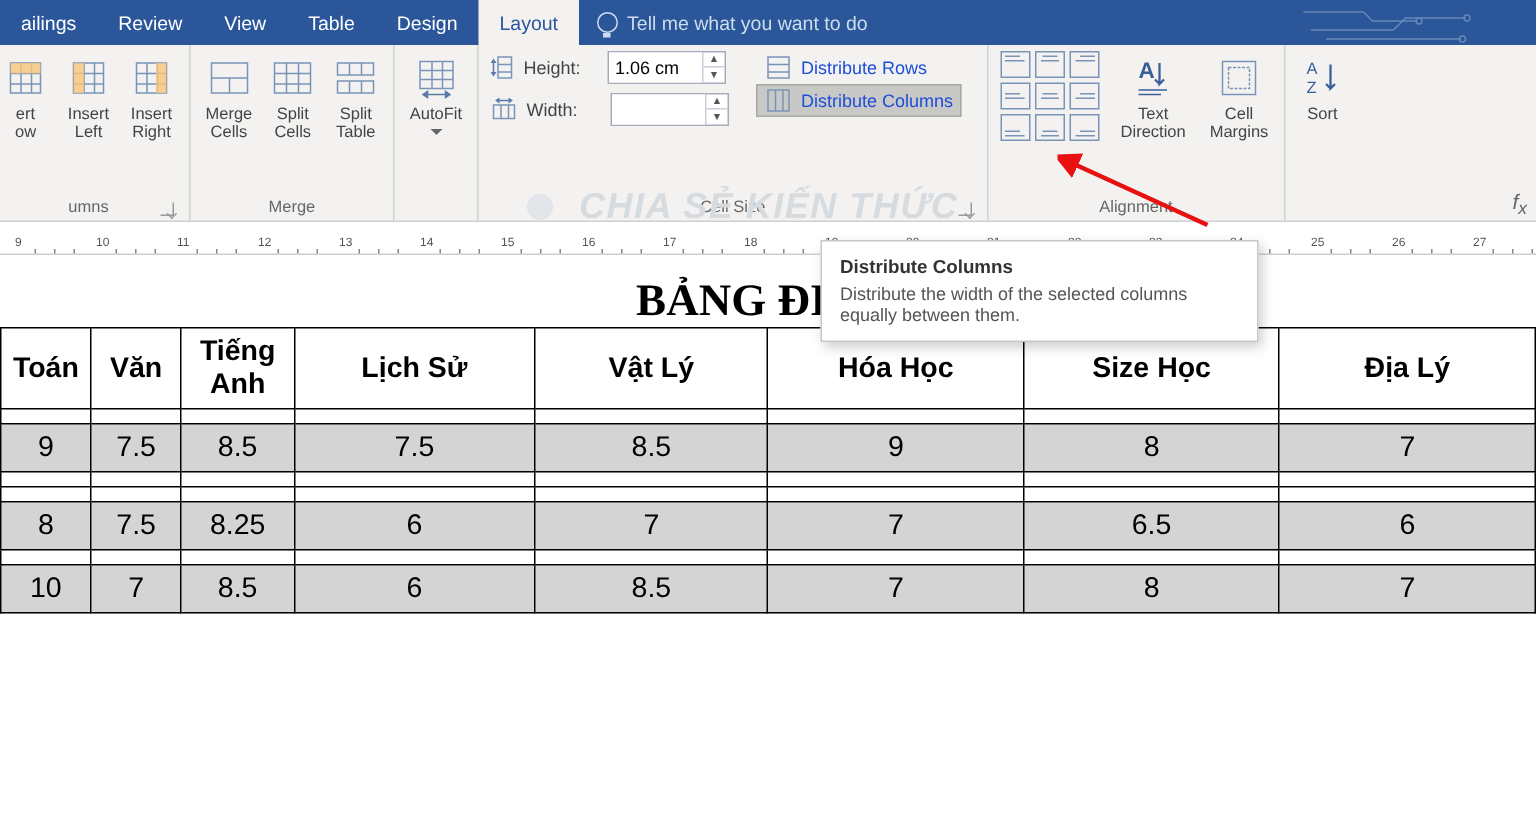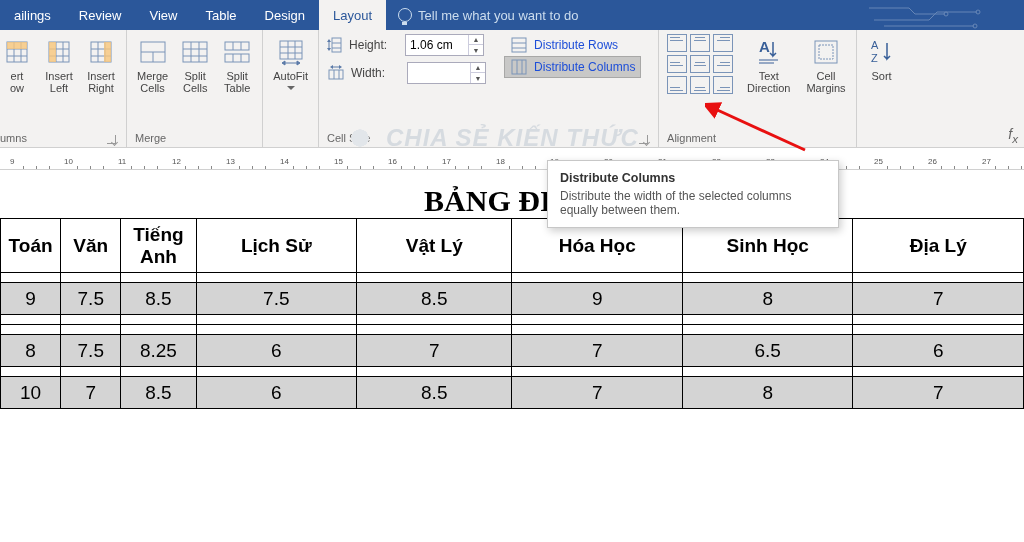--- a/index.html
+++ b/index.html
@@ -6,21 +6,21 @@
 body { background: #fff; width: 1024px; height: 542px; overflow: hidden; position: relative; }
 .tabbar { background: #2b579a; height: 30px; display: flex; align-items: stretch; color: #fff; font-size: 13px; }
 .tab { padding: 0 14px; display: flex; align-items: center; cursor: pointer; }
 .tab.active { background: #f3f2f1; color: #2b579a; }
 .tellme { display: flex; align-items: center; gap: 6px; padding: 0 12px; color: #cde; }
 .bulb { width: 14px; height: 14px; border-radius: 50%; border: 1.5px solid #cde; position: relative; }
 .bulb::after { content: ""; position: absolute; width: 5px; height: 3px; background: #cde; left: 3px; bottom: -4px; }
 .ribbon { background: #f3f2f1; height: 118px; border-bottom: 1px solid #d0d0d0; display: flex; position: relative; }
 .group { border-right: 1px solid #d0d0d0; padding: 4px 8px 0 8px; display: flex; flex-direction: column; justify-content: space-between; }
 .group-body { display: flex; align-items: flex-start; gap: 8px; }
-.group-label { text-align: left; font-size: 11px; color: #666; padding: 2px 0 3px 0; position: relative; }
+.group-label { text-align: center; font-size: 11px; color: #666; padding: 2px 0 3px 0; position: relative; }
 .corner { position: absolute; right: 2px; bottom: 3px; width: 9px; height: 9px; border: 1px solid #999; border-top: none; border-left: none; }
 .corner::after { content: ""; position: absolute; right: -2px; bottom: -2px; width: 4px; height: 4px; border-right: 1px solid #999; border-bottom: 1px solid #999; transform: rotate(45deg); }
 .btn-v { display: flex; flex-direction: column; align-items: center; gap: 2px; font-size: 11px; color: #444; cursor: pointer; padding: 2px 2px; }
 .btn-v .icon-box { width: 30px; height: 32px; display: flex; align-items: center; justify-content: center; }
 .btn-v .lbl { text-align: center; line-height: 12px; }
 .drop-caret { width: 0; height: 0; border-left: 4px solid transparent; border-right: 4px solid transparent; border-top: 4px solid #666; margin-top: 2px; }
 svg { display: block; }
 .cellsize-row { display: flex; align-items: center; gap: 6px; font-size: 12px; color: #444; margin-bottom: 6px; }
 .cellsize-row .lab { width: 50px; }
 .spin { display: flex; border: 1px solid #aab; background: #fff; height: 22px; }
@@ -430,21 +430,21 @@
   <div class="title">BẢNG ĐIỂM</div>
   <table class="grades">
     <thead>
         <tr id="hdr-row">
           <th style="width: 60px;">Toán</th>
           <th style="width: 60px;">Văn</th>
           <th style="width: 75px;">Tiếng<br>Anh</th>
           <th style="width: 160px;">Lịch Sử</th>
           <th style="width: 155px;">Vật Lý</th>
           <th style="width: 170px;">Hóa Học</th>
-          <th style="width: 170px;">Sinh Học</th>
+          <th style="width: 170px;">Size Học</th>
           <th style="width: 170px;">Địa Lý</th>
         </tr>
       </thead>
     <tbody id="tbody">
         <tr class="gap">
           <td></td>
           <td></td>
           <td></td>
           <td></td>
           <td></td>

